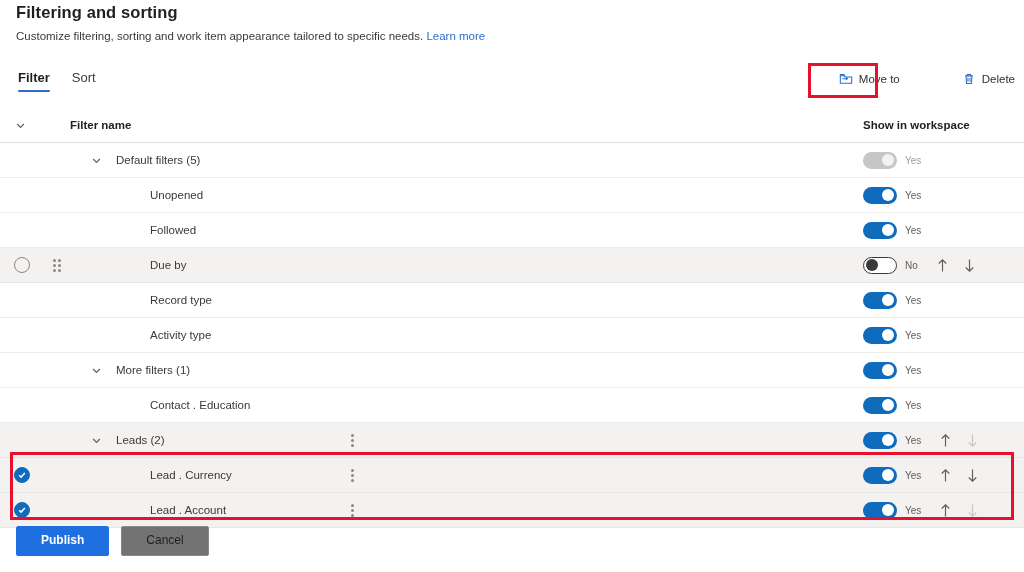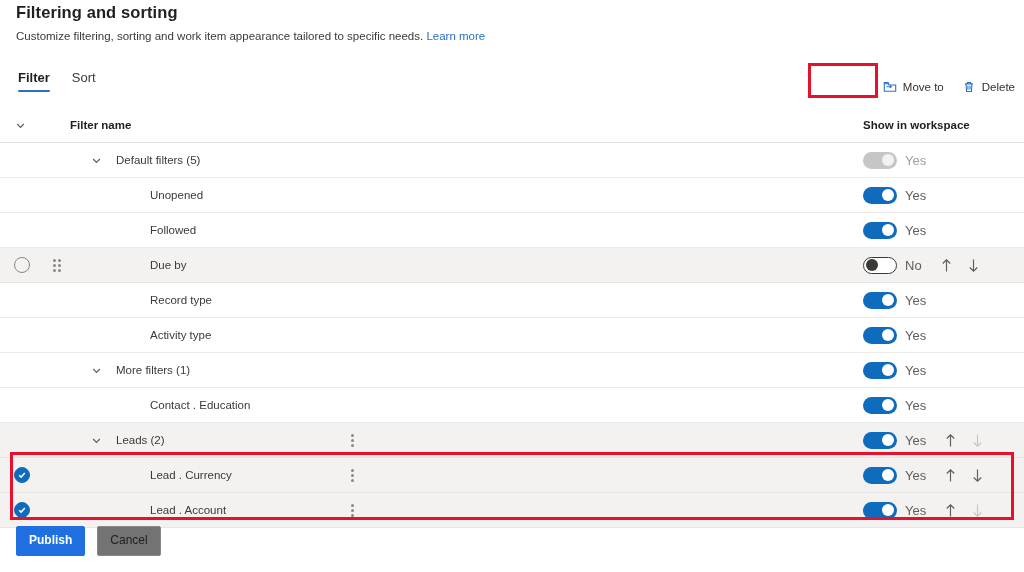--- a/index.html
+++ b/index.html
@@ -31,21 +31,21 @@
     font-size: 13px; color: #3b3a39; padding-bottom: 7px;
     cursor: pointer; position: relative;
   }
   .tab.active { font-weight: 700; color: #201f1e; }
   .tab.active::after {
     content: ""; position: absolute; left: 0; right: 0; bottom: 0;
     height: 2px; background: #2b6fc9; border-radius: 1px;
   }
 
   
-  .toolbar { position: absolute; right: 0; top: 76px; display: flex; align-items: center; }
+  .toolbar { position: absolute; right: 0; top: 68px; display: flex; align-items: center; gap: 44px; }
   .tb-btn {
     display: flex; align-items: center; gap: 6px;
     font-size: 11.5px; color: #323130; cursor: pointer;
     padding: 4px 9px; white-space: nowrap;
   }
   .tb-ico { width: 14px; height: 14px; display: block; color: #2b6fc9; }
   .search-wrap {
     display: flex; align-items: center; gap: 7px;
     margin-left: 6px; padding: 4px 0 5px 2px;
     border-bottom: 1px solid #a19f9d; width: 136px;
@@ -112,33 +112,33 @@
   .sw .knob {
     position: absolute; top: 2.5px; width: 12px; height: 12px;
     border-radius: 50%; background: #fff; transition: none;
   }
   .sw.on  { background: #0f6cbd; }
   .sw.on  .knob { right: 3px; }
   .sw.off { background: #fff; border: 1px solid #3b3a39; }
   .sw.off .knob { left: 2px; background: #3b3a39; top: 1.5px; }
   .sw.dis { background: #c8c6c4; }
   .sw.dis .knob { right: 3px; background: #f3f2f1; }
-  .sw-label { font-size: 13px; color: #605e5c; }
+  .sw-label { font-size: 10px; color: #605e5c; }
   .sw-label.dis { color: #a19f9d; }
 
   
   .arrows { display: flex; align-items: center; gap: 14px; margin-left: 10px; }
   .arw { width: 13px; height: 15px; display: block; color: #605e5c; cursor: pointer; }
   .arw.dim { color: #c8c6c4; }
 
   
   .footer { position: absolute; left: 16px; bottom: 16px; display: flex; gap: 12px; }
   .btn {
     font-family: "Liberation Sans", sans-serif; font-size: 12px;
-    padding: 6px 12px; border-radius: 2px; cursor: pointer; line-height: 1.3;
+    padding: 6px 24px; border-radius: 2px; cursor: pointer; line-height: 1.3;
   }
   .btn-primary { background: #1f6fe0; color: #fff; border: 1px solid #1f6fe0; font-weight: 600; }
   .btn-default { background: #737373; color: #201f1e; border: 1px solid #8a8886; }
 </style>
 </head>
 <body>
 
 <div id="page">
 
   <div class="page-title">Filtering and sorting</div>

